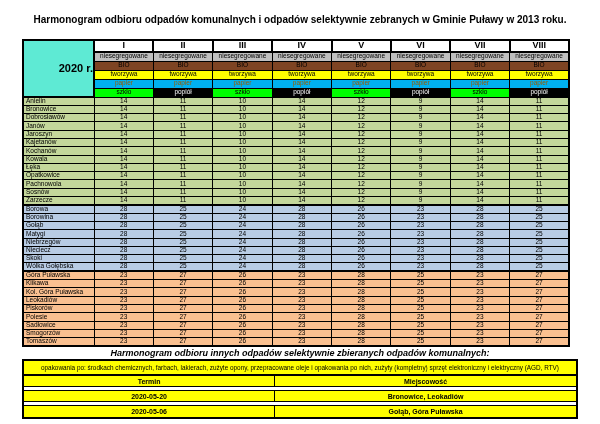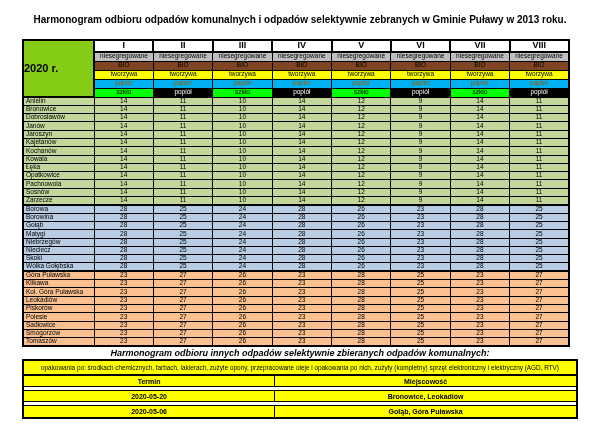--- a/index.html
+++ b/index.html
@@ -20,22 +20,22 @@
   }
   .sched th, .sched td {
     border:1px solid #000; padding:0; line-height:1.05;
     overflow:hidden; white-space:nowrap;
   }
   tr.month-row th {
     height:12px; font-size:9px; font-weight:bold;
     text-align:center; background:#fff; border-width:2px;
   }
   td.yearcell {
-    font-size:11px; font-weight:bold; text-align:left;
-    background:#84cc16; border:2px solid #000;
+    font-size:11px; font-weight:bold; text-align:right;
+    background:#5eead4; border:2px solid #000;
   }
   thead td.cat { height:9px; font-size:6.5px; text-align:center; font-weight:normal; }
   tbody td { height:8.3px; font-size:6.5px; text-align:center; }
   tbody td.village { text-align:left; padding-left:2px; }
   tbody tr.group-start td { border-top-width:2px; }
 
   .other-title {
     margin-top:1px; text-align:center;
     font-size:9px; font-weight:bold;font-style:italic;
   }

